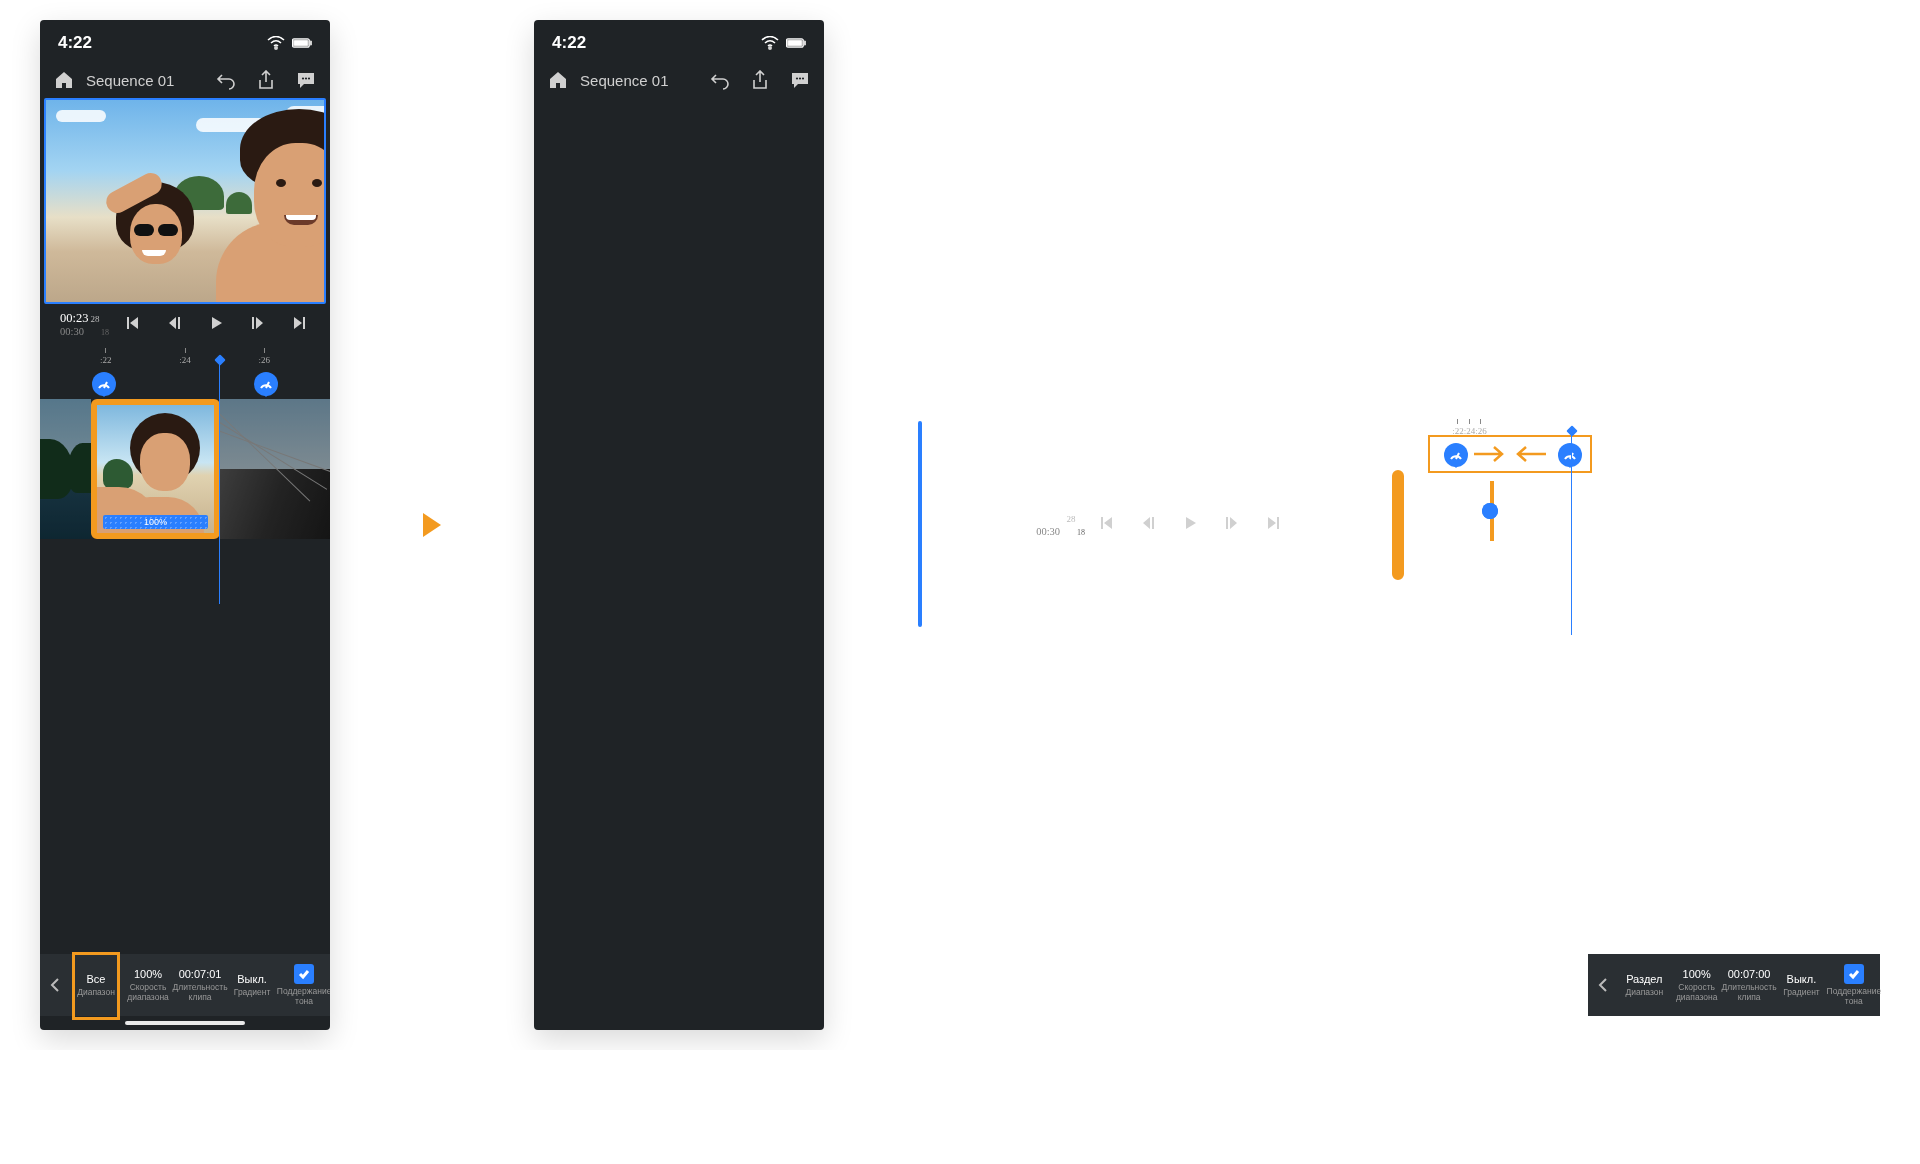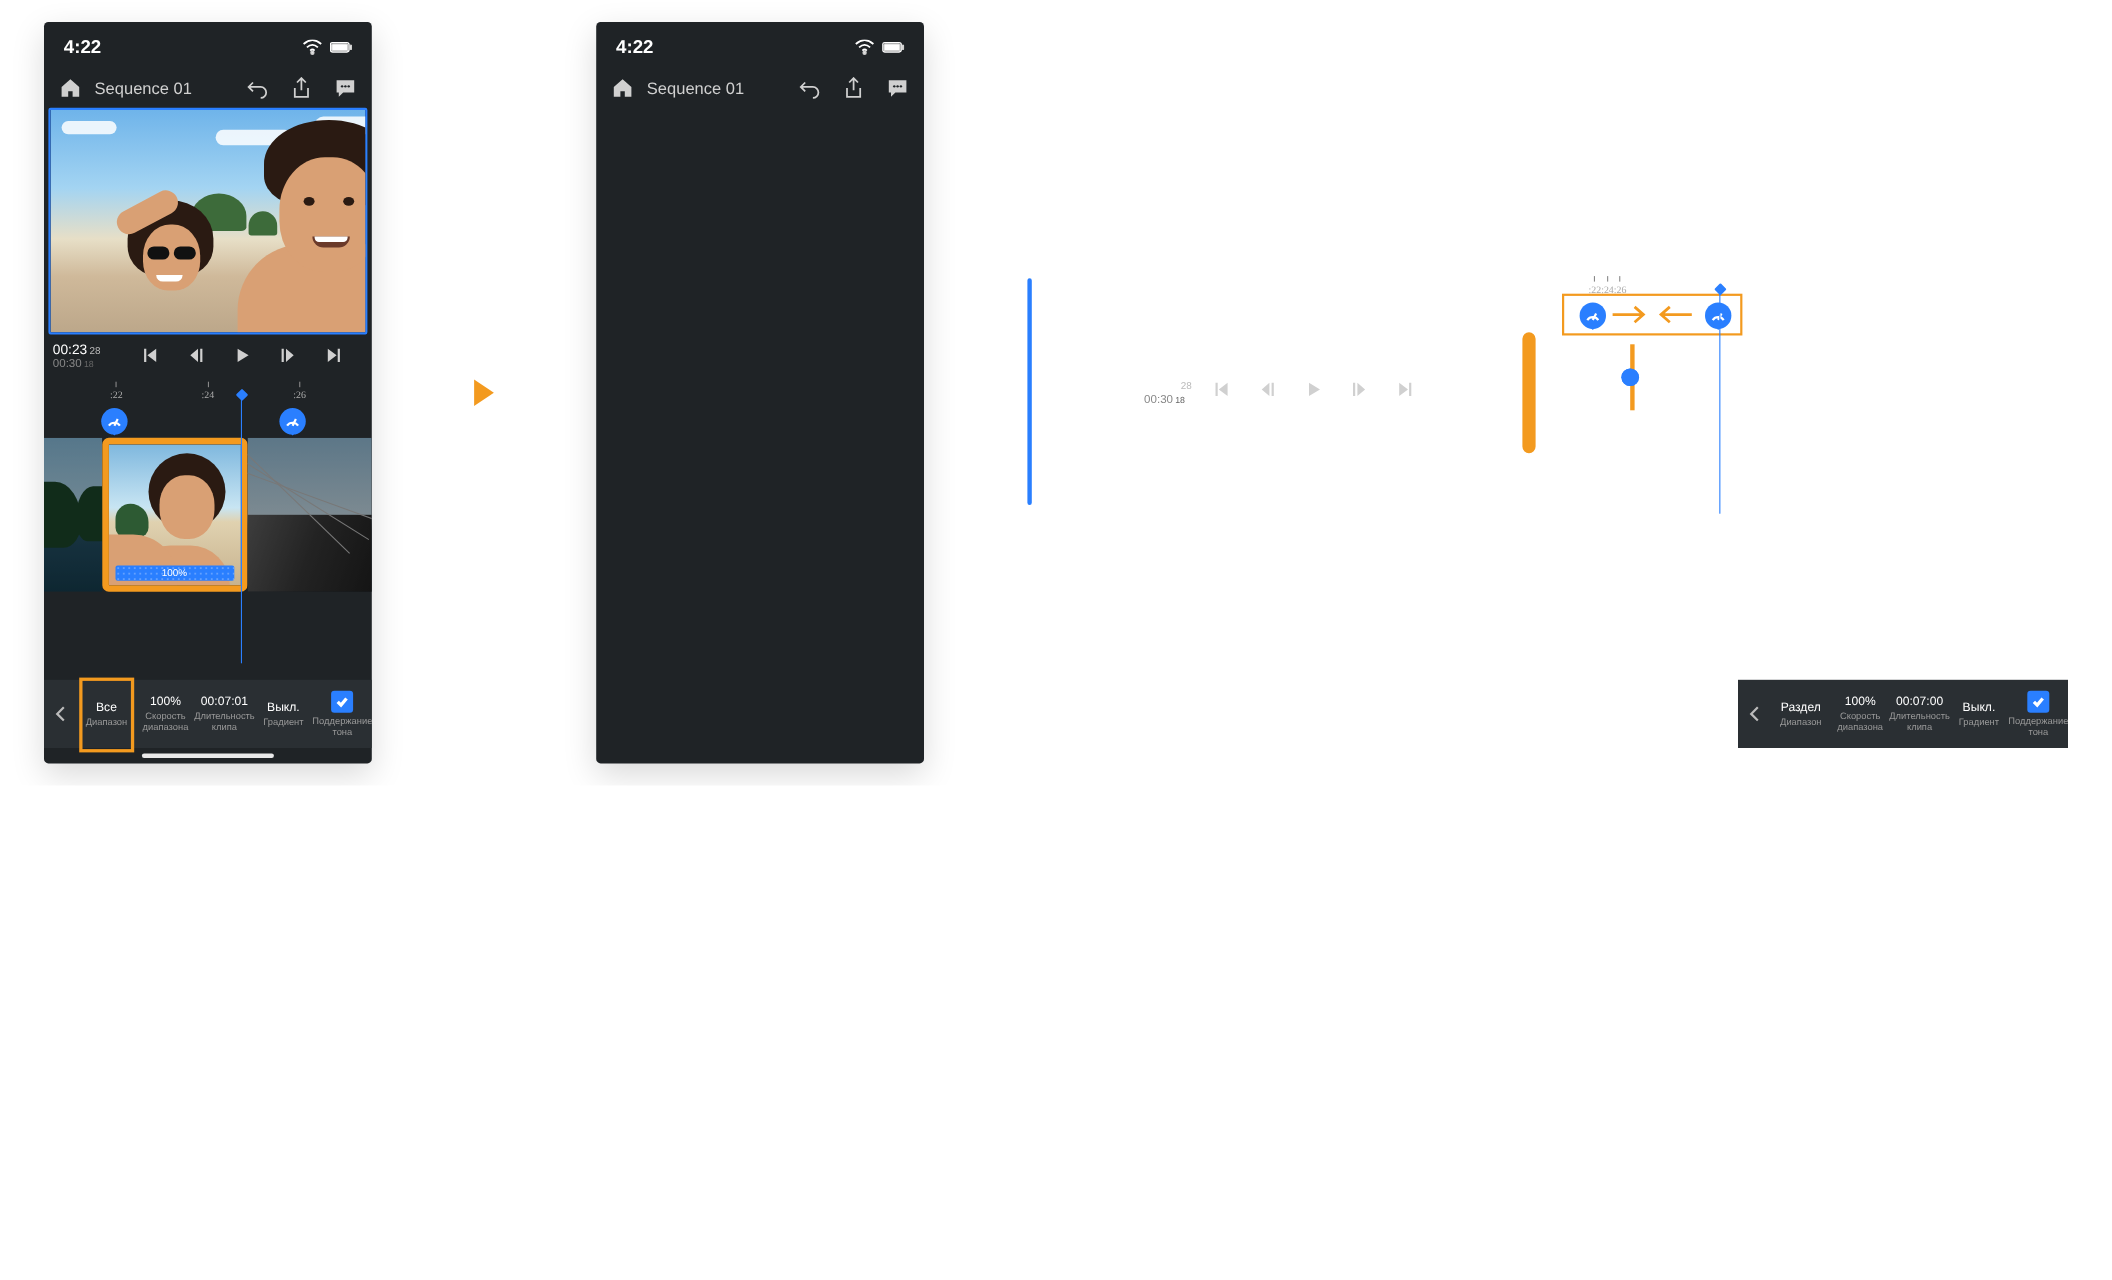--- a/index.html
+++ b/index.html
@@ -1,19 +1,19 @@
 <!DOCTYPE html>
 <html><head>
 <meta charset="utf-8">
 <style>
   html, body { margin: 0; padding: 0; background: #fff; font-family: -apple-system, BlinkMacSystemFont, "Segoe UI", sans-serif; }
   .stage { display: flex; align-items: center; justify-content: center; gap: 90px; padding: 20px 40px; }
   .phone {
     width: 358px;
-    height: 674px;
+    height: 1010px;
     background: #1f2326;
     border-radius: 4px;
     box-shadow: 0 10px 30px rgba(0,0,0,0.15);
     color: #e8e8e8;
     display: flex;
     flex-direction: column;
     position: relative;
     overflow: hidden;
     font-size: 13px;
   }
@@ -33,26 +33,26 @@
   
   .preview { position: relative; height: 202px; margin: 0 4px 2px 4px; border: 2px solid #2a7fff; border-radius: 2px; overflow: hidden; }
   .sky { position: absolute; inset: 0; background: linear-gradient(#6fb4ea 0%, #a3d4f2 35%, #e7dfc7 58%, #cfb99a 75%, #bca78a 100%); }
   .cloud { position: absolute; background: #fff; opacity: .85; border-radius: 20px; }
   .greenery { position: absolute; background: #3d6b3a; border-radius: 50% 50% 10% 10% / 60% 60% 10% 10%; }
   .person { position: absolute; bottom: 0; }
   .skin { background: #d9a074; }
   .hair { background: #2a1a12; }
   .sunglass { background: #111; border-radius: 6px; }
   
-  .playrow { display: flex; align-items: center; gap: 0; padding: 6px 8px; }
+  .playrow { display: flex; align-items: center; gap: 0; padding: 6px 20px; font-family: Liberation Serif, serif; }
   .tcblock { width: 62px; line-height: 1.1; }
   .tc1 { color: #fff; font-size: 12.5px; }
   .tc1 .sub { font-size: 9px; color: #bbb; margin-left: 2px; }
   .tc2 { color: #888; font-size: 10.5px; }
-  .tc2 .sub { font-size: 8px; color: #666; margin-left: 2px; }
+  .tc2 .sub { font-size: 8px; color: #666; margin-left: 17px; }
   .pcontrols { flex: 1; display: flex; justify-content: center; gap: 26px; }
   .pbtn svg { fill: #d0d0d0; }
   
   .timeline { position: relative; height: 260px; }
   .tlticks { position: absolute; top: 4px; left: 0; right: 0; display: flex; justify-content: space-between; font-size: 9px; color: #aaa; padding: 0 60px; font-family: Liberation Serif, serif; }
   .tlticks span::before { content: ""; display: block; width: 1px; height: 5px; background: #888; margin: 0 auto 2px auto; }
   .clips { position: absolute; top: 55px; left: 0; right: 0; height: 140px; display: flex; }
   .clip { position: relative; height: 140px; overflow: hidden; }
   .clip .thumb { position: absolute; inset: 0; }
   .clip.left { width: 65px; filter: brightness(.6); }

